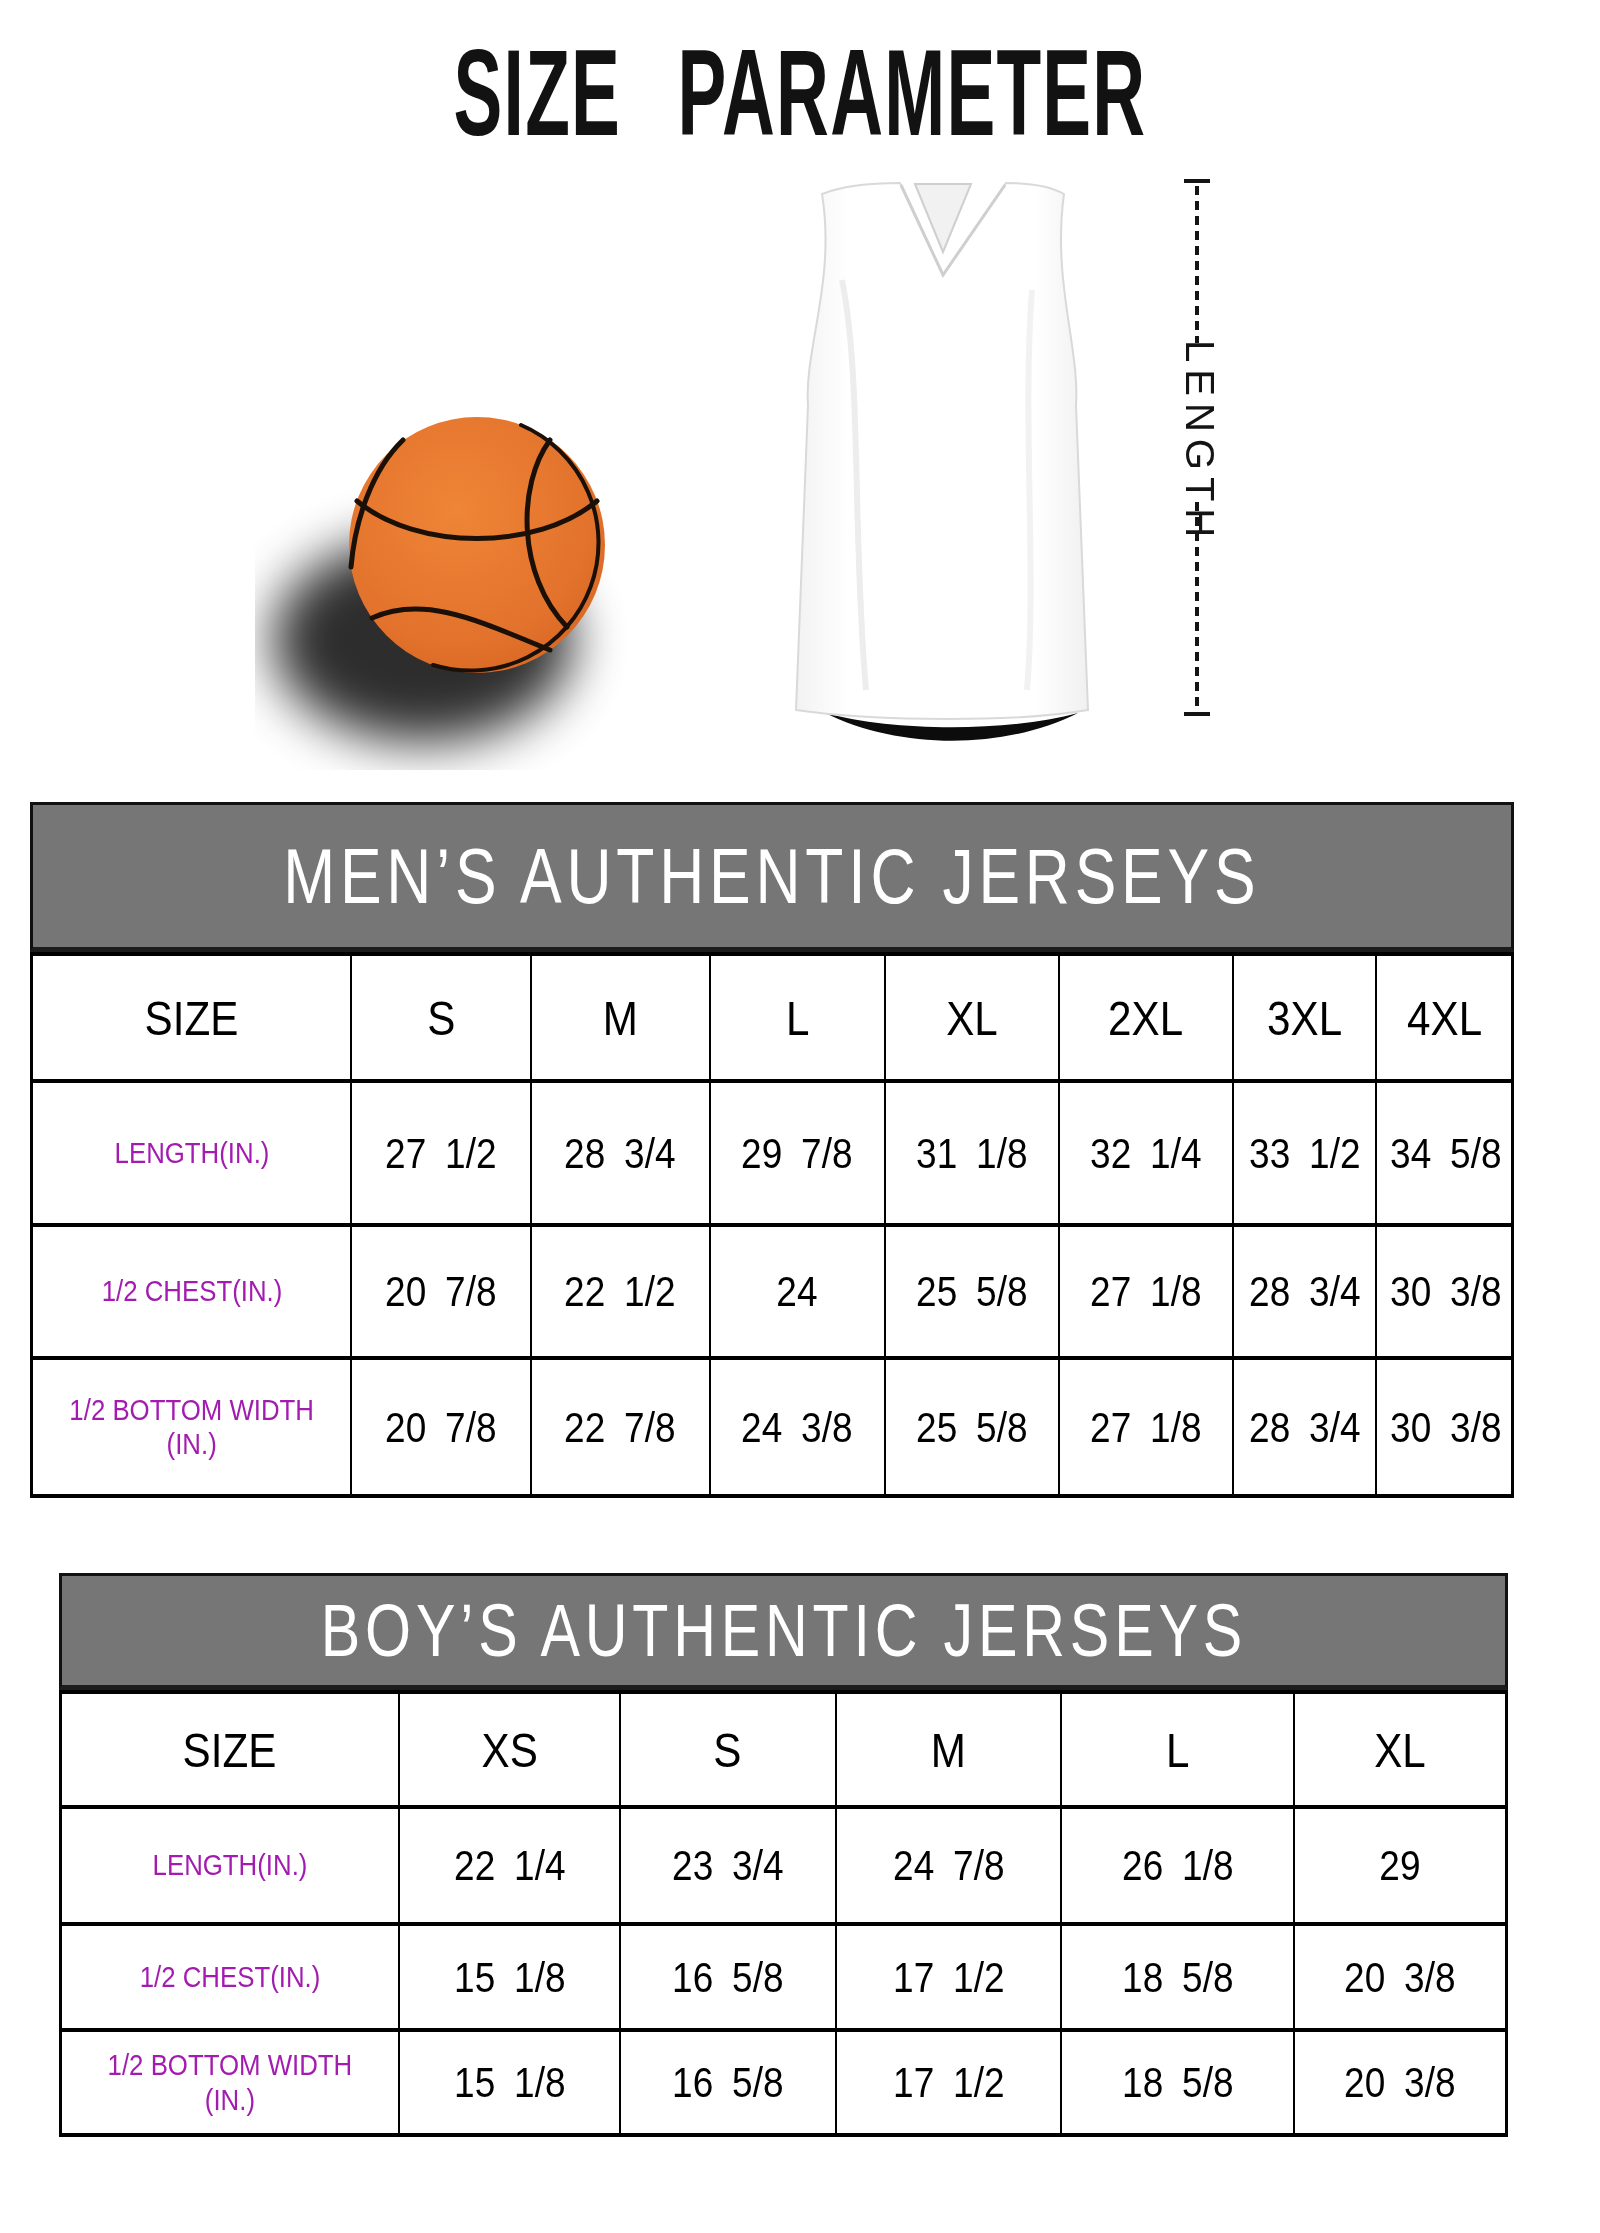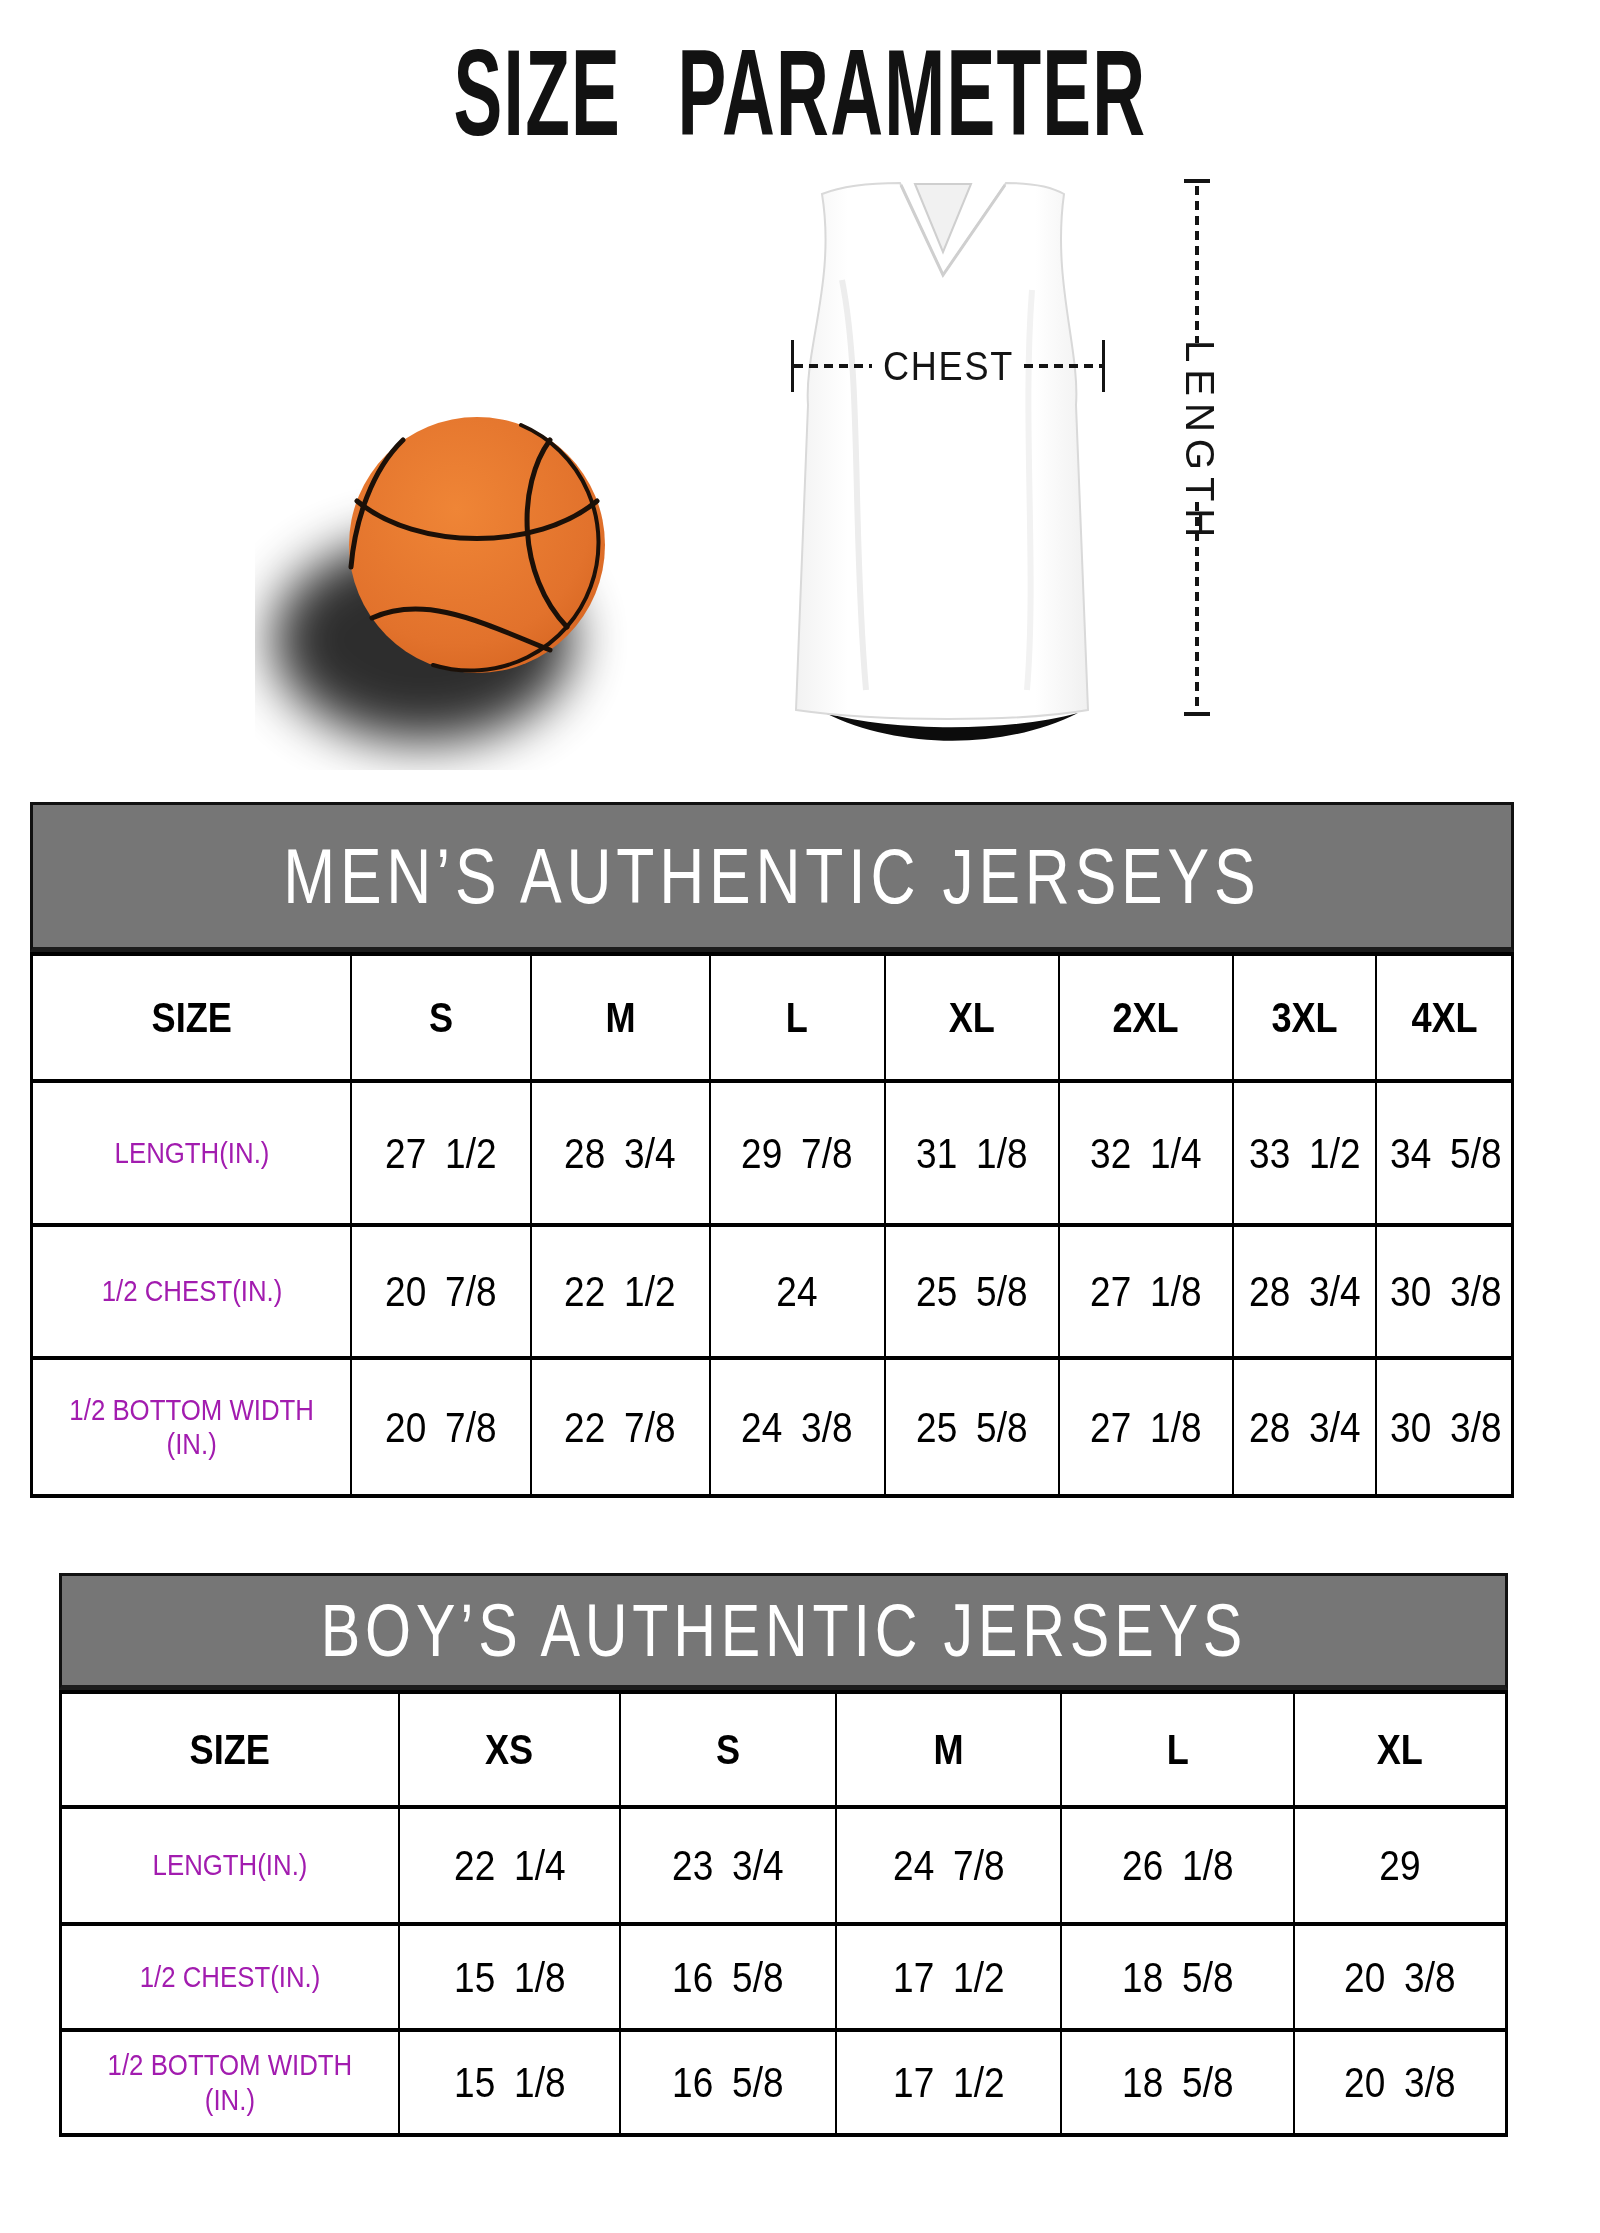--- a/index.html
+++ b/index.html
@@ -64,21 +64,21 @@
   .boys .bar-text{font-size:74px;}
   table.size-table{
     width:100%;border-collapse:collapse;table-layout:fixed;
     border:3px solid #000;background:#fff;
   }
   table.size-table td{
     border:2px solid #000;border-top-width:4px;border-bottom-width:4px;
     text-align:center;vertical-align:middle;padding:0 4px;overflow:hidden;
   }
   td .cond{display:inline-block;transform:scaleX(0.86);white-space:nowrap;}
-  td.size-head{font-size:42px;color:#000;font-weight:bold;}
+  td.size-head{font-size:49px;color:#000;}
   td.row-label{font-size:30px;color:#a21caf;line-height:1.15;}
   td.row-label .cond{white-space:normal;}
   td.value{font-size:43px;color:#000;word-spacing:10px;}
   .mens table tr:nth-child(1){height:127px;}
   .mens table tr:nth-child(2){height:144px;}
   .mens table tr:nth-child(3){height:133px;}
   .mens table tr:nth-child(4){height:138px;}
   .boys table tr:nth-child(1){height:115px;}
   .boys table tr:nth-child(2){height:117px;}
   .boys table tr:nth-child(3){height:106px;}
@@ -129,27 +129,20 @@
          L 308,540
          C 240,552 100,552 16,540
          L 28,235
          C 24,180 56,110 42,24 Z" fill="url(#jerseyGrad)" stroke="#d9d9d9" stroke-width="2"></path>
     <path d="M 135,14 L 163,82 L 191,14 Z" fill="#f1f1f1" stroke="#cfcfcf" stroke-width="2"></path>
     <path d="M 121,15 L 163,105 L 225,15" fill="none" stroke="#cfcfcf" stroke-width="3"></path>
     <path d="M 62,110 C 82,210 72,360 86,520" fill="none" stroke="#ededed" stroke-width="6"></path>
     <path d="M 252,120 C 242,250 257,400 247,520" fill="none" stroke="#f2f2f2" stroke-width="6"></path>
   </svg>
 
-  <div class="chest-anno">
-    <span class="tick-v"></span>
-    <span class="dash-h"></span>
-    <span class="chest-label">CHEST</span>
-    <span class="dash-h"></span>
-    <span class="tick-v"></span>
-  </div>
 
   <div class="len-tick top"></div>
   <div class="len-dash upper"></div>
   <div class="length-label">LENGTH</div>
   <div class="len-dash lower"></div>
   <div class="len-tick bottom"></div>
 
   <div class="tbl mens">
     <div class="bar">
       <span class="bar-text">MEN’S AUTHENTIC JERSEYS</span>

